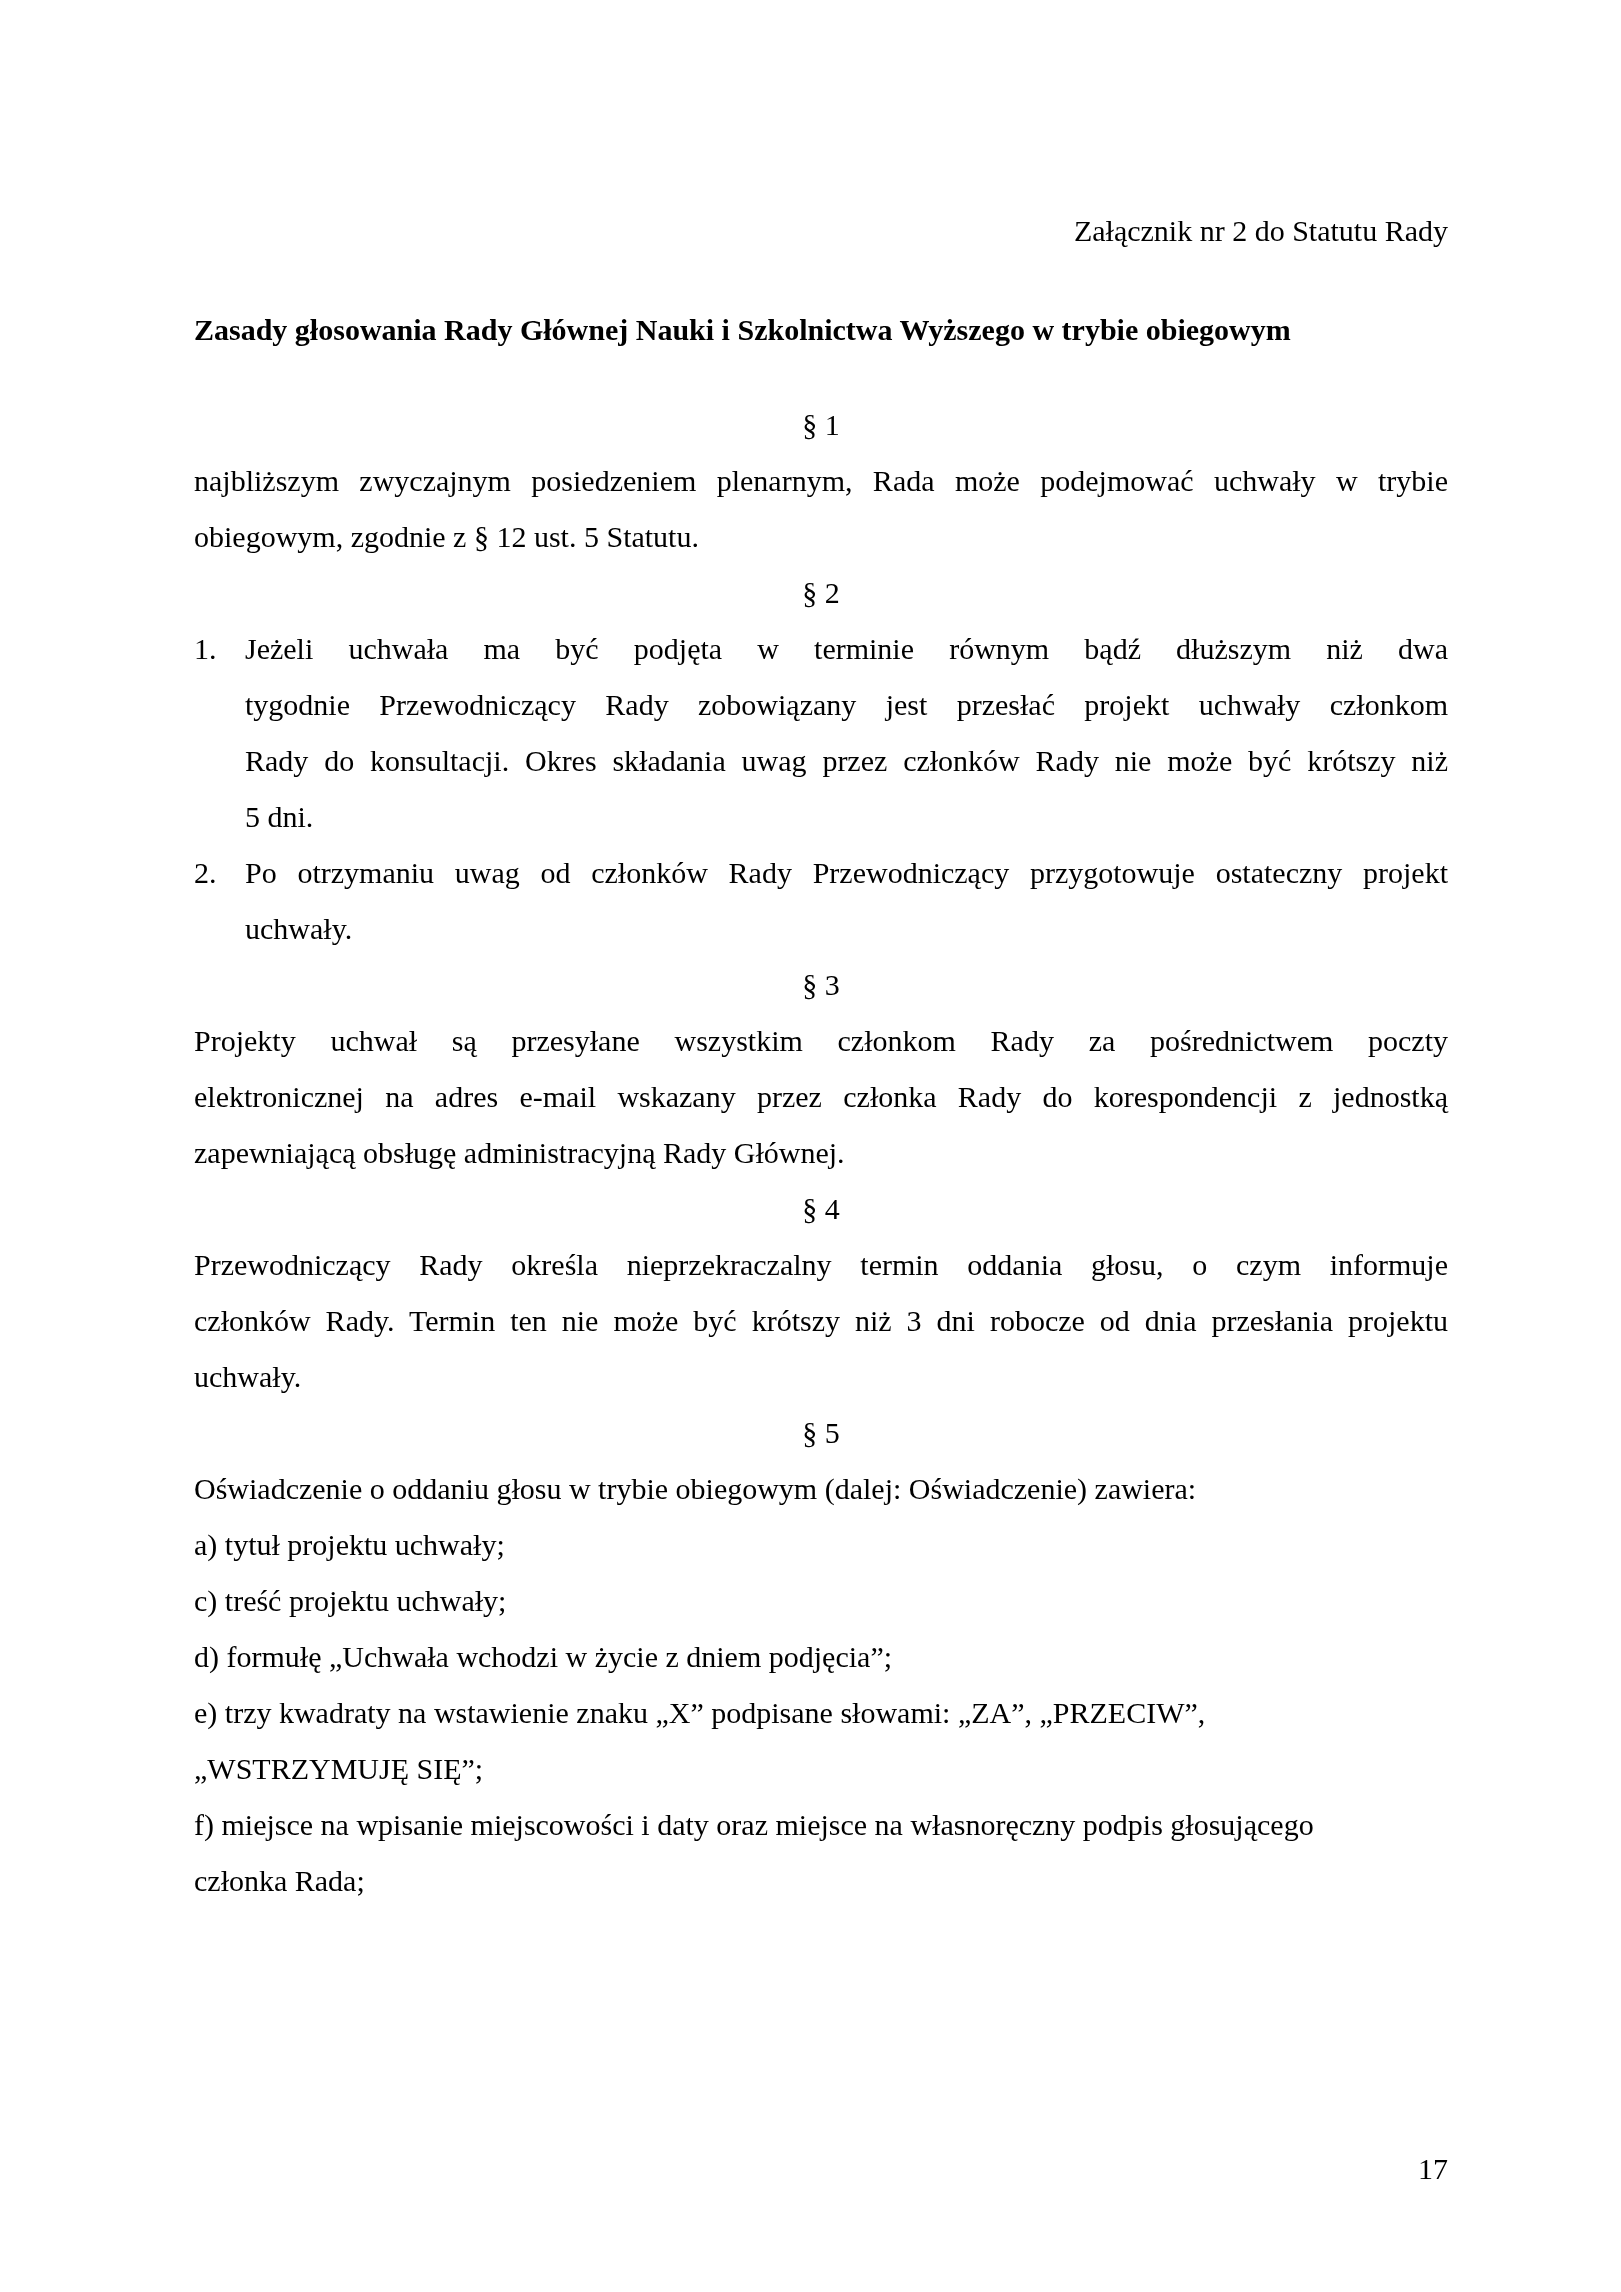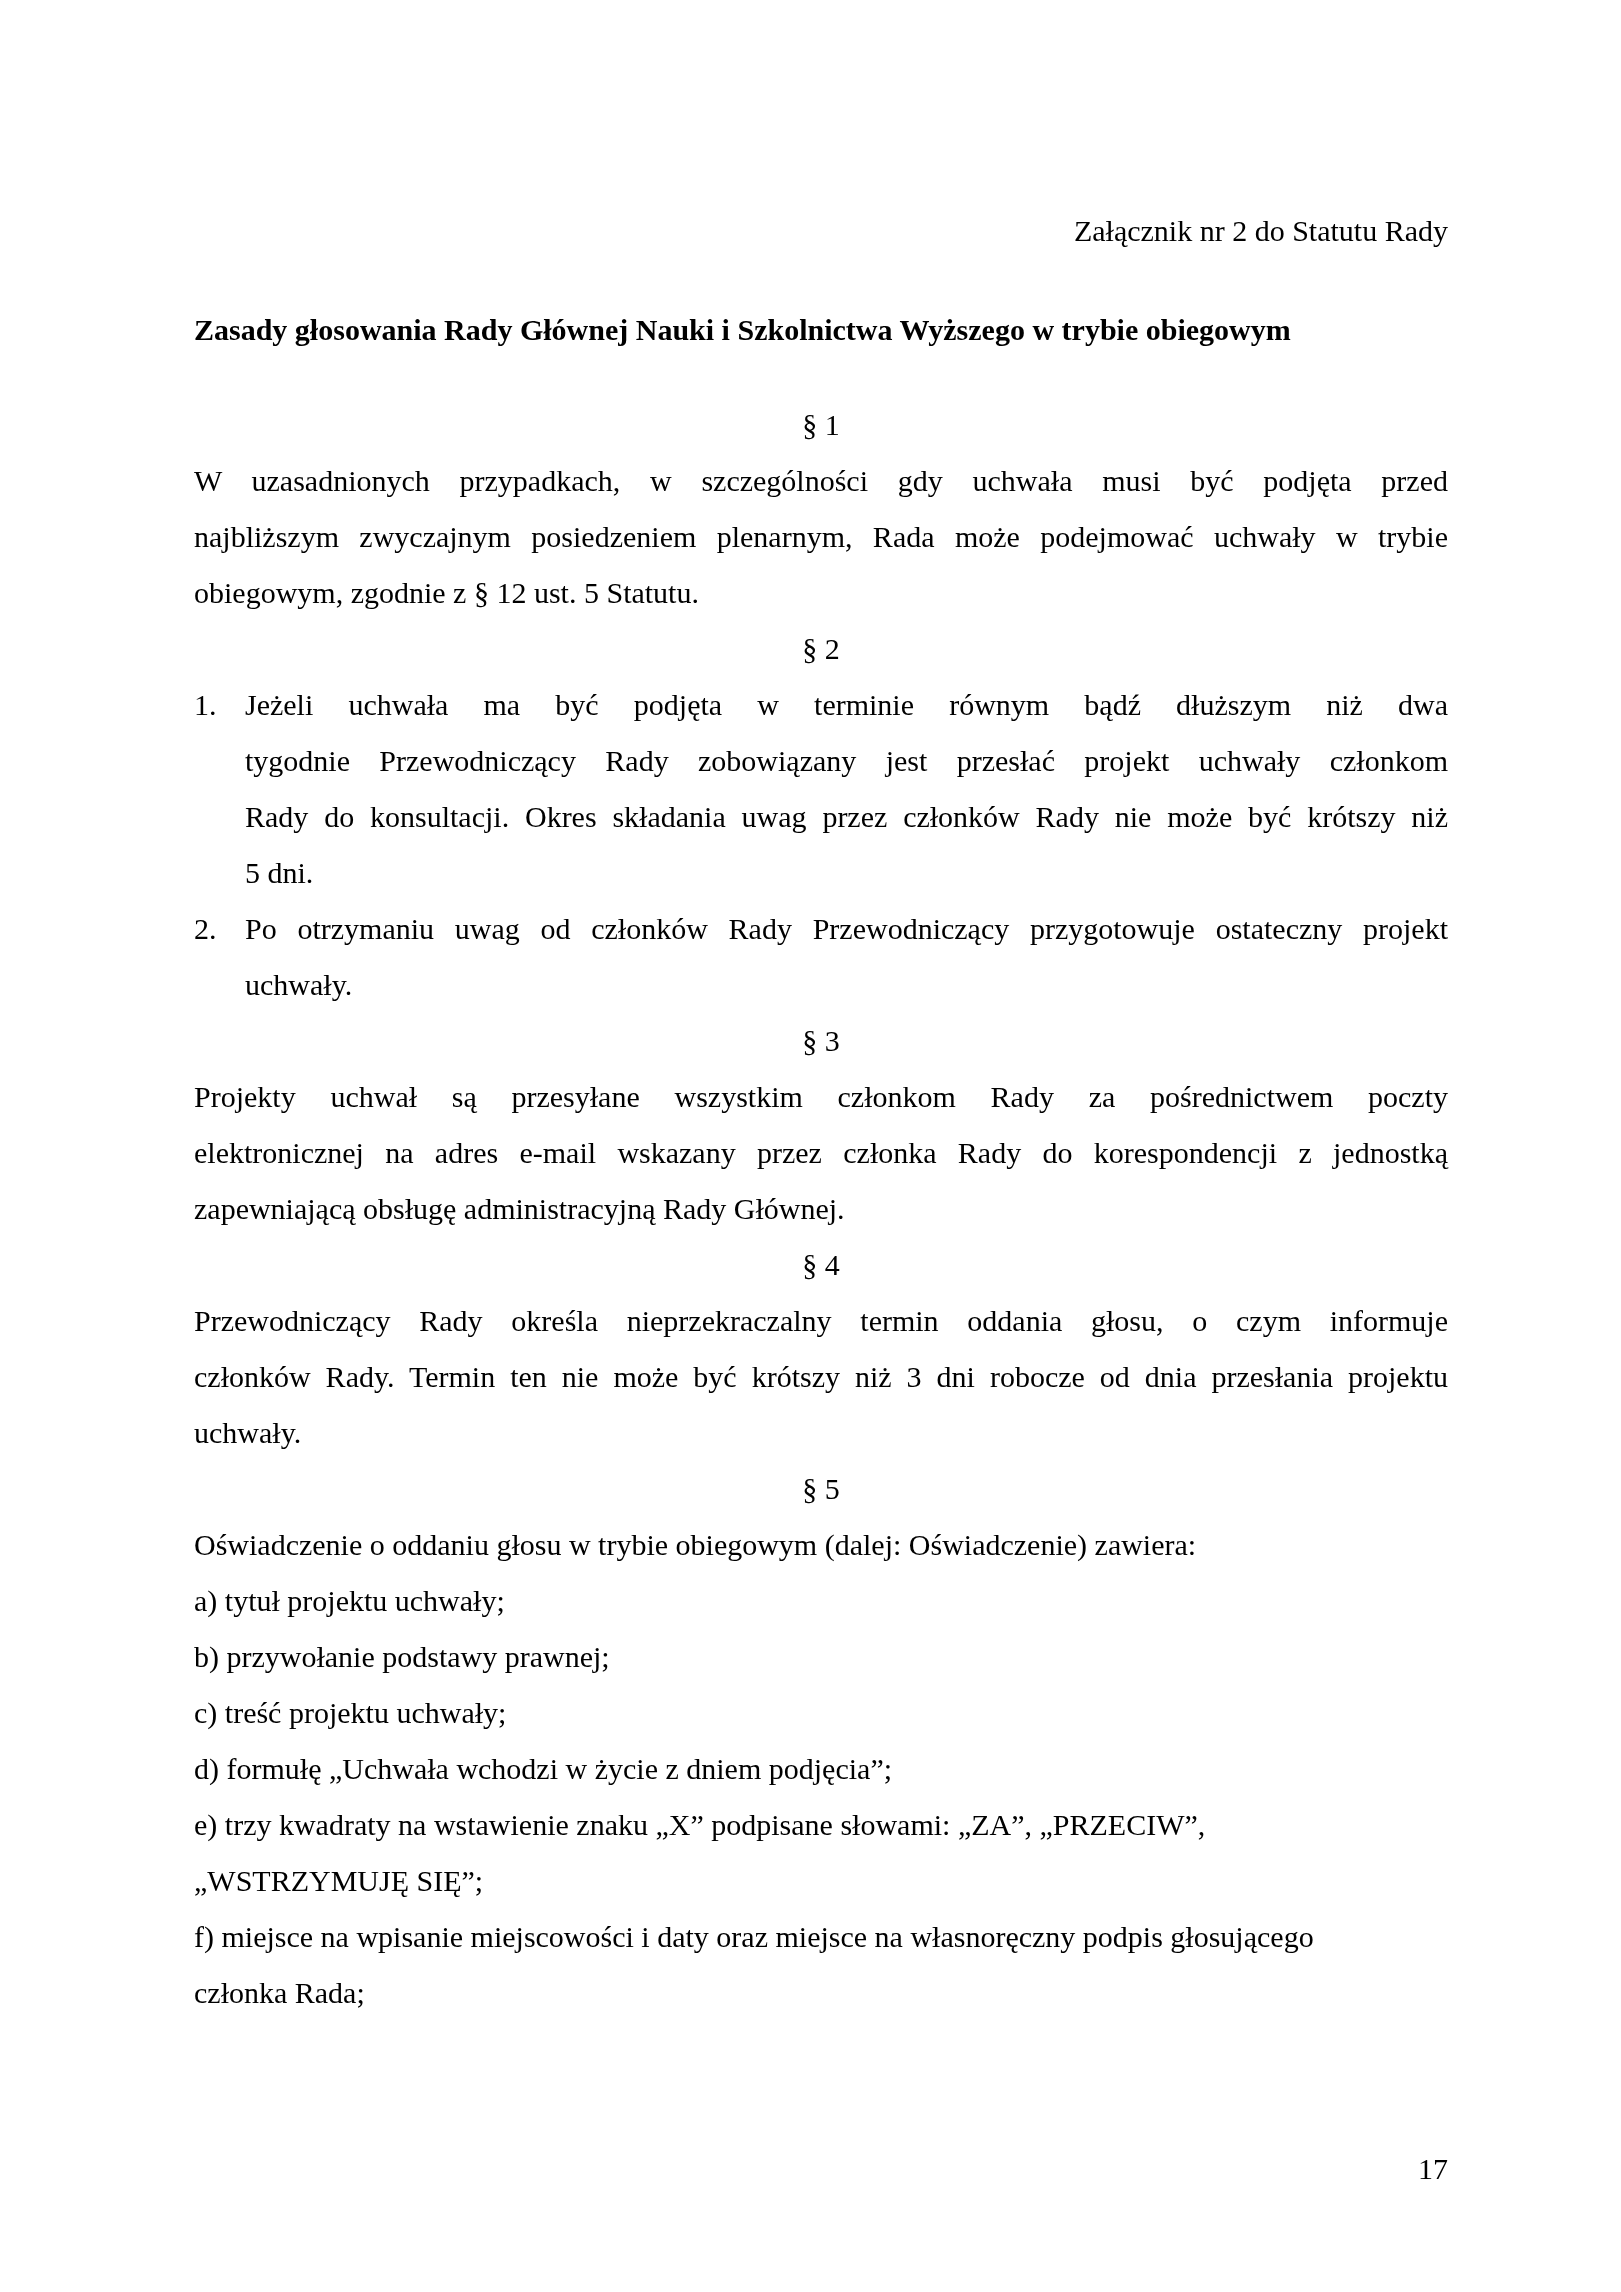--- a/index.html
+++ b/index.html
@@ -53,21 +53,20 @@
 <body>
 
 <div class="page">
   <div class="content">
 
     <div class="line right">Załącznik nr 2 do Statutu Rady</div>
 
     <div class="line title">Zasady głosowania Rady Głównej Nauki i Szkolnictwa Wyższego w trybie obiegowym</div>
 
     <div class="line center">§ 1</div>
-    <div class="line just">W uzasadnionych przypadkach, w szczególności gdy uchwała musi być podjęta przed</div>
     <div class="line just">najbliższym zwyczajnym posiedzeniem plenarnym, Rada może podejmować uchwały w trybie</div>
     <div class="line left">obiegowym, zgodnie z § 12 ust. 5 Statutu.</div>
 
     <div class="line center">§ 2</div>
     <div class="line item">
       <span class="num">1.</span>
       <span class="txt just">Jeżeli uchwała ma być podjęta w terminie równym bądź dłuższym niż dwa</span>
     </div>
     <div class="line indent just">tygodnie Przewodniczący Rady zobowiązany jest przesłać projekt uchwały członkom</div>
     <div class="line indent just">Rady do konsultacji. Okres składania uwag przez członków Rady nie może być krótszy niż</div>
@@ -84,21 +83,20 @@
     <div class="line left">zapewniającą obsługę administracyjną Rady Głównej.</div>
 
     <div class="line center">§ 4</div>
     <div class="line just">Przewodniczący Rady określa nieprzekraczalny termin oddania głosu, o czym informuje</div>
     <div class="line just">członków Rady. Termin ten nie może być krótszy niż 3 dni robocze od dnia przesłania projektu</div>
     <div class="line left">uchwały.</div>
 
     <div class="line center">§ 5</div>
     <div class="line left">Oświadczenie o oddaniu głosu w trybie obiegowym (dalej: Oświadczenie) zawiera:</div>
     <div class="line left">a) tytuł projektu uchwały;</div>
-    <div class="line left">b) przywołanie podstawy prawnej;</div>
     <div class="line left">c) treść projektu uchwały;</div>
     <div class="line left">d) formułę „Uchwała wchodzi w życie z dniem podjęcia”;</div>
     <div class="line left">e) trzy kwadraty na wstawienie znaku „X” podpisane słowami: „ZA”, „PRZECIW”,</div>
     <div class="line left">„WSTRZYMUJĘ SIĘ”;</div>
     <div class="line left">f) miejsce na wpisanie miejscowości i daty oraz miejsce na własnoręczny podpis głosującego</div>
     <div class="line left">członka Rada;</div>
 
   </div>
 
   <div class="page-number">17</div>

